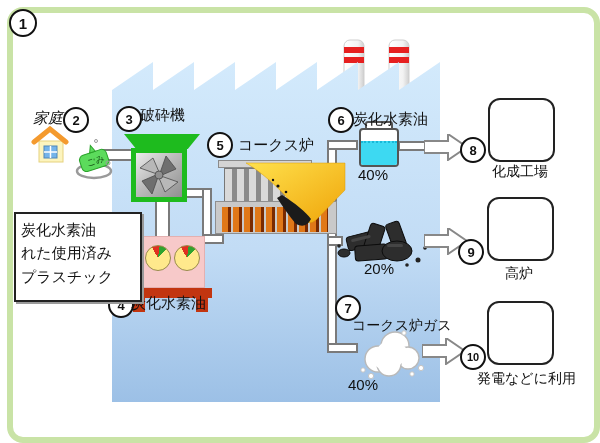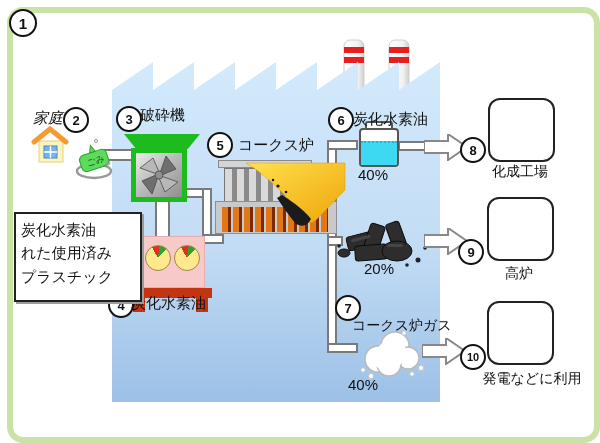--- a/index.html
+++ b/index.html
@@ -303,15 +303,15 @@
   <svg class="svgabs" style="left:492px;top:305px;" width="56" height="58" viewBox="0 0 56 58">
     <g stroke="#a8a8a8" stroke-width="1.8" fill="none">
       <path d="M9,54 L15,14 M23,54 L17,14 M16,14 L16,7"></path>
       <path d="M10,46 L22,46 M11,38 L21,38 M12,30 L20,30 M13,22 L19,22 M10,18 L22,18"></path>
       <path d="M33,56 L39,8 M47,56 L41,8 M40,8 L40,2"></path>
       <path d="M34,48 L46,48 M35,40 L45,40 M36,31 L44,31 M37,22 L43,22 M34,17 L46,17"></path>
       <path d="M17,20 Q28,30 38,19"></path>
       <path d="M17,36 Q28,44 38,34"></path>
     </g>
   </svg>
-  <div class="lbl small" style="left:477px;top:370px;width:110px;text-align:center;">発電などに利用</div>
+  <div class="lbl small" style="left:477px;top:370px;width:110px;">発電などに利用</div>
 
 </div>
 
 </body></html>

